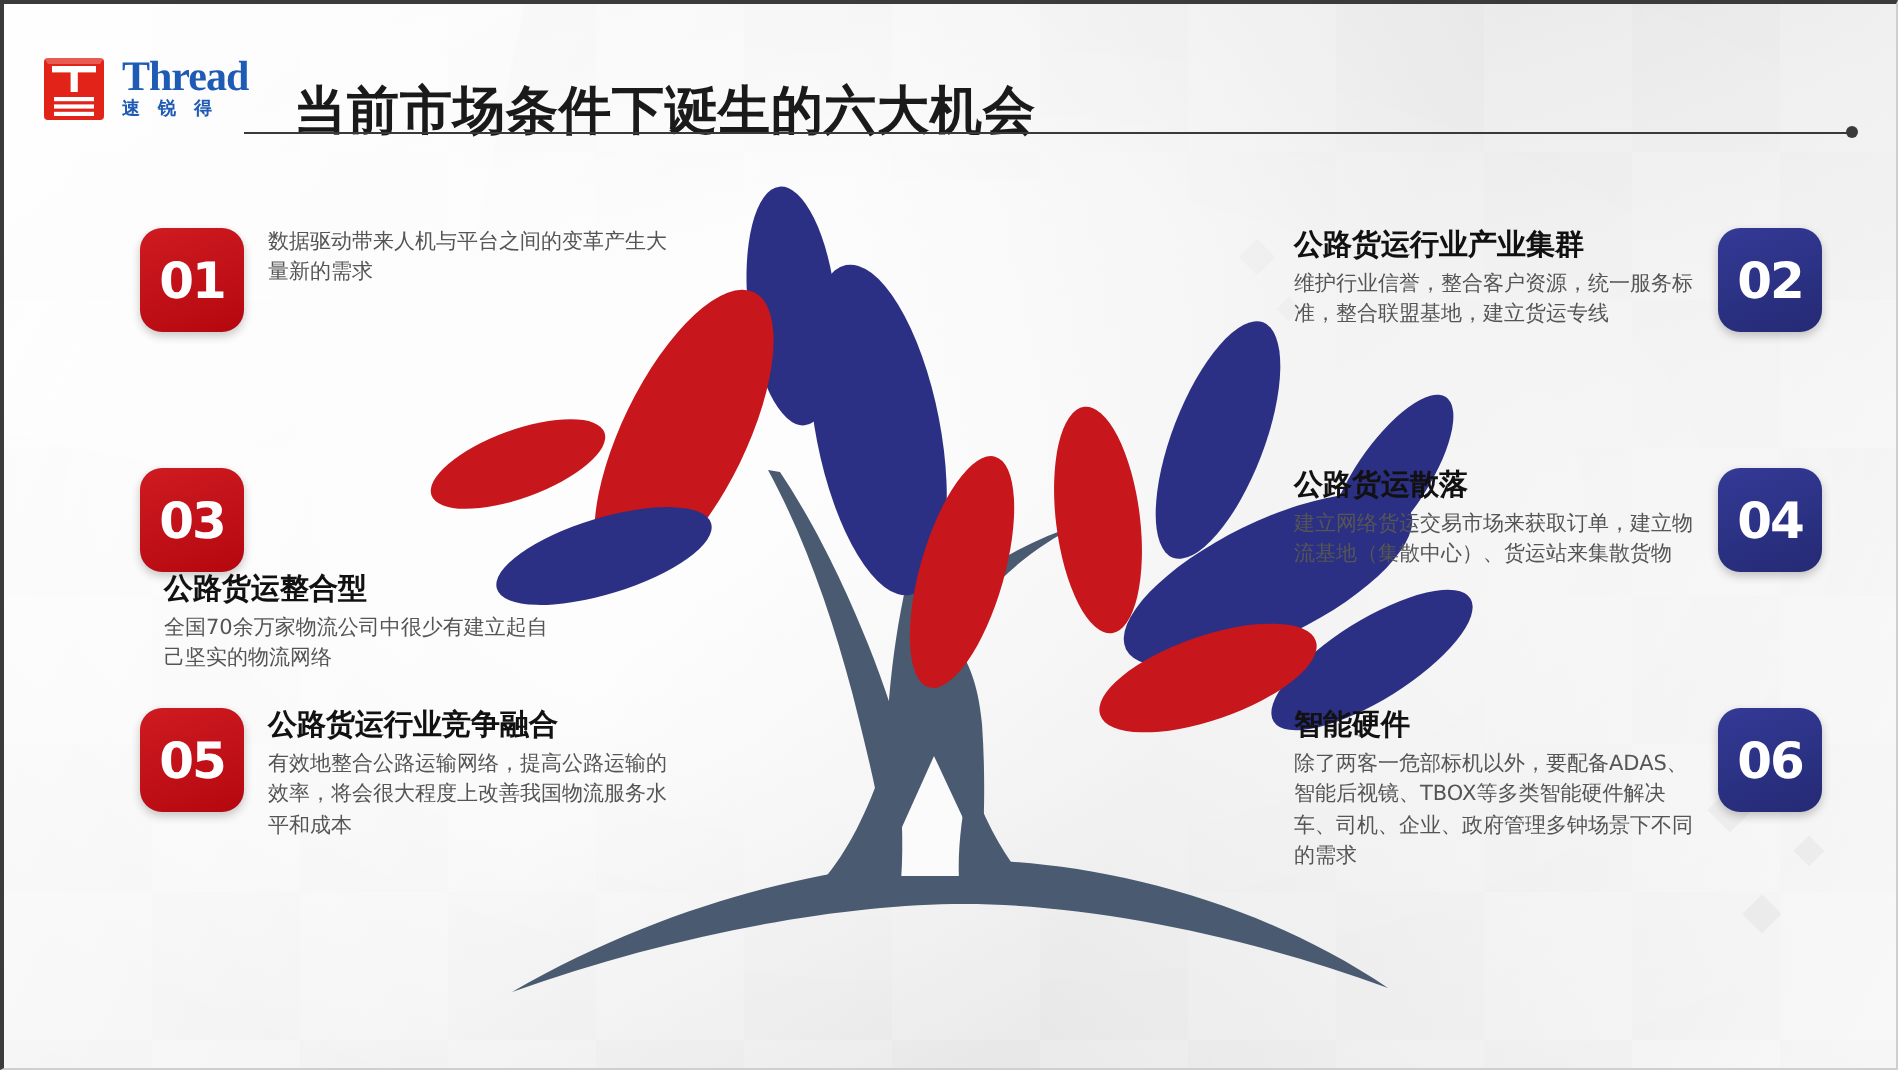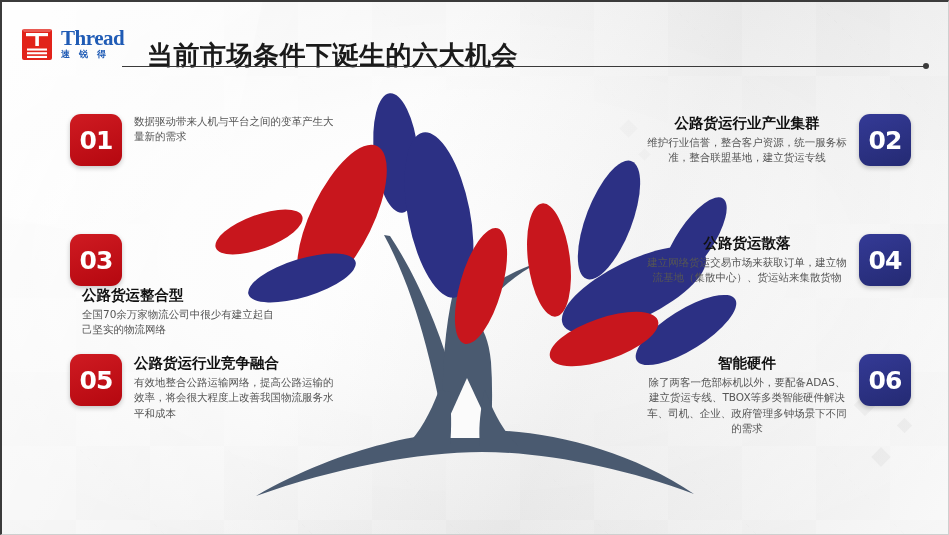--- a/index.html
+++ b/index.html
@@ -71,21 +71,21 @@
   .badge.red{background:#C8161D;background-image:linear-gradient(160deg,#cf1b22,#b5070f);}
   .badge.blue{background:#2C3084;background-image:linear-gradient(160deg,#343a96,#242a73);}
   .txt{max-width:200px;}
   .i-title{font-size:14.5px;font-weight:bold;color:#111;line-height:1.25;margin-bottom:3px;
     font-family:"DejaVu Sans","Liberation Sans",sans-serif;}
   .i-desc{font-size:10.5px;color:#555;line-height:1.45;
     font-family:"DejaVu Sans","Liberation Sans",sans-serif;}
 
   .left .txt{margin-left:12px;text-align:left;}
   .right{flex-direction:row-reverse;}
-  .right .txt{margin-right:12px;text-align:center;}
+  .right .txt{margin-right:12px;text-align:left;}
 
   #item1{left:68px;top:112px;}
   #item3{left:68px;top:232px;flex-direction:column;}
   #item5{left:68px;top:352px;}
   #item2{left:645px;top:112px;}
   #item4{left:645px;top:232px;}
   #item6{left:645px;top:352px;}
 
   #item2 .txt,#item4 .txt,#item6 .txt{width:200px;}
   #item2,#item4,#item6{justify-content:flex-start;}
@@ -233,17 +233,17 @@
     <div class="txt">
       <div class="i-title">公路货运散落</div>
       <div class="i-desc">建立网络货运交易市场来获取订单，建立物流基地（集散中心）、货运站来集散货物</div>
     </div>
   </div>
 
   <div class="item right" id="item6">
     <div class="badge blue">06</div>
     <div class="txt">
       <div class="i-title">智能硬件</div>
-      <div class="i-desc">除了两客一危部标机以外，要配备ADAS、建立货运专线、TBOX等多类智能硬件解决车、司机、企业、政府管理多钟场景下不同的需求</div>
+      <div class="i-desc">除了两客一危部标机以外，要配备ADAS、智能后视镜、TBOX等多类智能硬件解决车、司机、企业、政府管理多钟场景下不同的需求</div>
     </div>
   </div>
 
 </div>
 
 </body></html>

